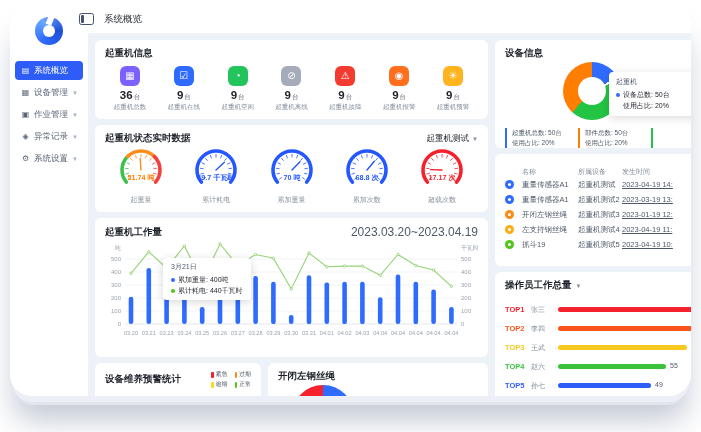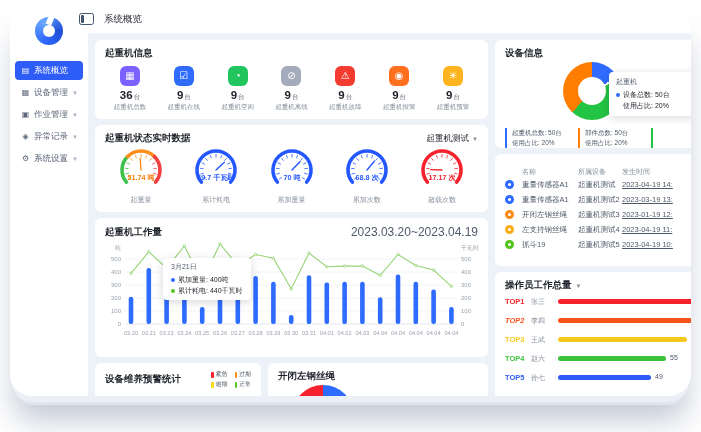--- a/index.html
+++ b/index.html
@@ -77,21 +77,21 @@
   .di-leg-item div{font-size:6.5px;color:#4e5969;line-height:1.5;white-space:nowrap;}
   
   .tbl-head{display:flex;font-size:7px;color:#86909c;margin-top:6px;padding-left:17px;}
   .tbl-head .c1{width:56px;} .tbl-head .c2{width:44px;}
   .tbl-row{display:flex;align-items:center;font-size:7.5px;color:#4e5969;height:15px;cursor:pointer;}
   .tbl-dot{width:9px;height:9px;border-radius:50%;margin-right:8px;flex:none;position:relative;}
   .tbl-dot::after{content:"";position:absolute;left:3px;top:3px;width:3px;height:3px;border-radius:50%;background:#fff;}
   .tbl-row .c1{width:56px;white-space:nowrap;} .tbl-row .c2{width:44px;white-space:nowrap;}
   .tbl-row .c3{white-space:nowrap;text-decoration:underline;}
   
-  .op-rows{}
+  .op-rows{margin-top:8px;}
   .op-row{display:flex;align-items:center;height:19px;}
   .op-rank{width:26px;font-size:7.5px;font-weight:700;flex:none;}
   .op-name{width:22px;font-size:7px;color:#86909c;flex:none;}
   .op-track{width:150px;position:relative;height:5px;flex:none;margin-left:2px;border-left:1px solid #f0f2f7;}
   .op-bar{position:absolute;left:2px;top:0;height:5px;border-radius:3px;}
   .op-val{position:absolute;top:-2px;font-size:7px;color:#4e5969;white-space:nowrap;}
 </style>
 </head>
 <body>
 
@@ -511,21 +511,21 @@
             </div>
             <div class="op-rows" id="op-rows">
                 <div class="op-row">
                   <span class="op-rank" style="color: rgb(245, 34, 45);">TOP1</span>
                   <span class="op-name">张三</span>
                   <span class="op-track">
                     <span class="op-bar" style="background: rgb(245, 34, 45); width: 177px;"></span>
                   </span>
                 </div>
                 <div class="op-row">
-                  <span class="op-rank" style="color: rgb(250, 84, 28); font-style: italic;">TOP2</span>
+                  <span class="op-rank" style="color: rgb(250, 84, 28);">TOP2</span>
                   <span class="op-name">李四</span>
                   <span class="op-track">
                     <span class="op-bar" style="background: rgb(250, 84, 28); width: 177px;"></span>
                   </span>
                 </div>
                 <div class="op-row">
                   <span class="op-rank" style="color: rgb(247, 201, 30);">TOP3</span>
                   <span class="op-name">王武</span>
                   <span class="op-track">
                     <span class="op-bar" style="background: rgb(247, 201, 30); width: 129px;"></span>

